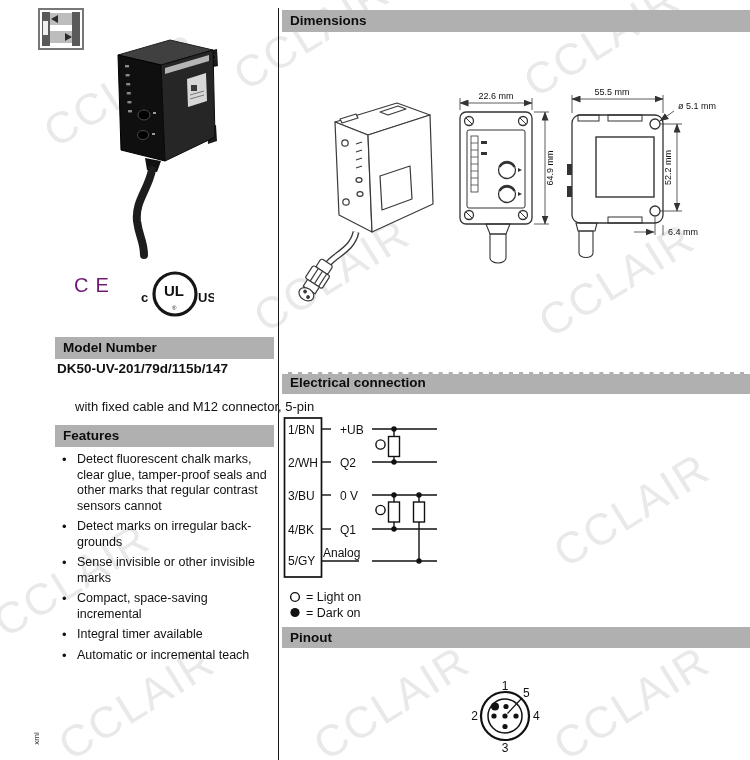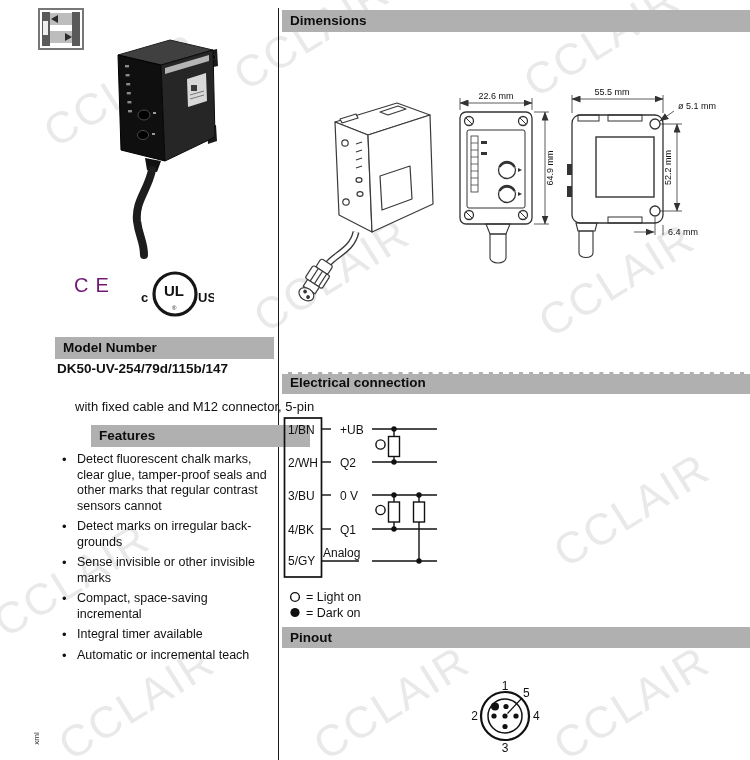--- a/index.html
+++ b/index.html
@@ -100,24 +100,24 @@
 
   <svg class="layer" style="left:138px;top:266px;" width="76" height="58" viewBox="0 0 76 58">
     <circle cx="37" cy="28" r="21" fill="none" stroke="#161616" stroke-width="3.2"></circle>
     <text x="3" y="36" font-size="13" font-weight="bold">c</text>
     <text x="26" y="30" font-size="15" font-weight="bold">UL</text>
     <text x="34" y="44" font-size="6">®</text>
     <text x="60" y="36" font-size="13" font-weight="bold">US</text>
   </svg>
 
   <div class="bar bar-left" style="top:337px;">Model Number</div>
-  <div class="model-txt layer" style="top:361px;">DK50-UV-254/79d/115b/147</div>
+  <div class="model-txt layer" style="top:361px;">DK50-UV-201/79d/115b/147</div>
   <div class="subdesc-txt layer" style="top:399px;">with fixed cable and M12 connector, 5-pin</div>
 
-  <div class="bar bar-left" style="top:425px;margin-left:36px;">Features</div>
+  <div class="bar bar-left" style="top:425px;">Features</div>
   <ul class="features">
     <li>Detect fluorescent chalk marks, clear glue, tamper-proof seals and other marks that regular contrast sensors cannot</li>
     <li>Detect marks on irregular back-grounds</li>
     <li>Sense invisible or other invisible marks</li>
     <li>Compact, space-saving incremental</li>
     <li>Integral timer available</li>
     <li>Automatic or incremental teach</li>
   </ul>
 
   <div class="spine">xml</div>

